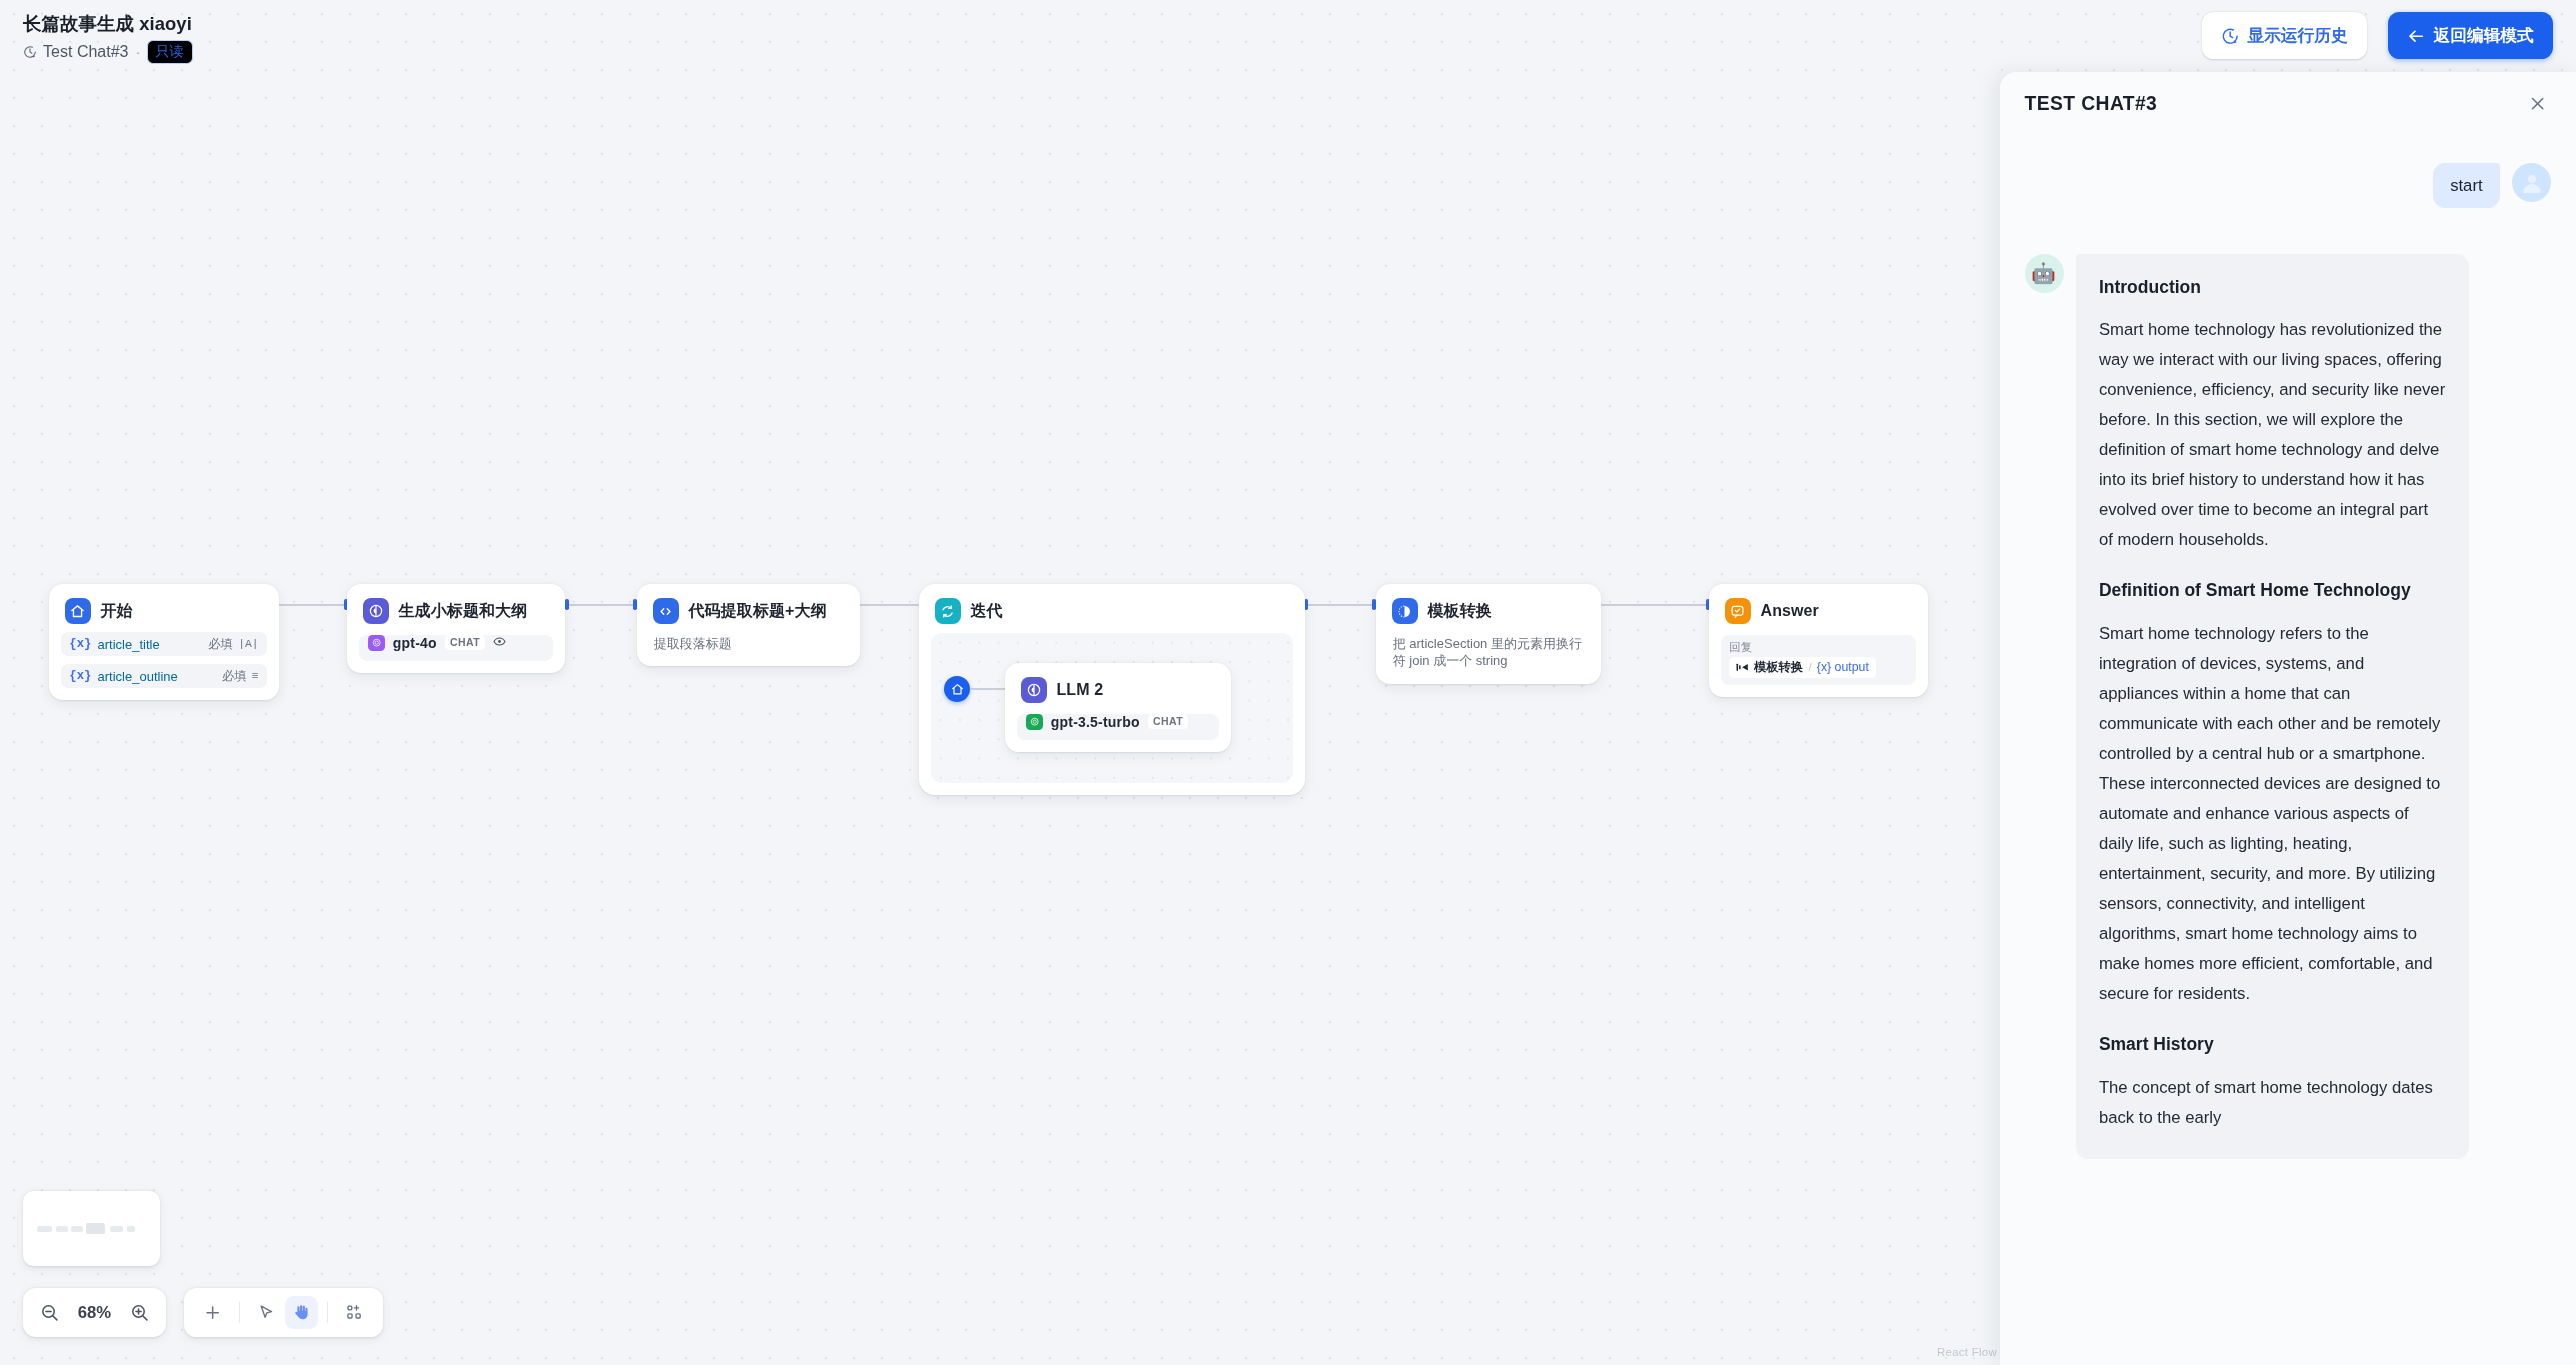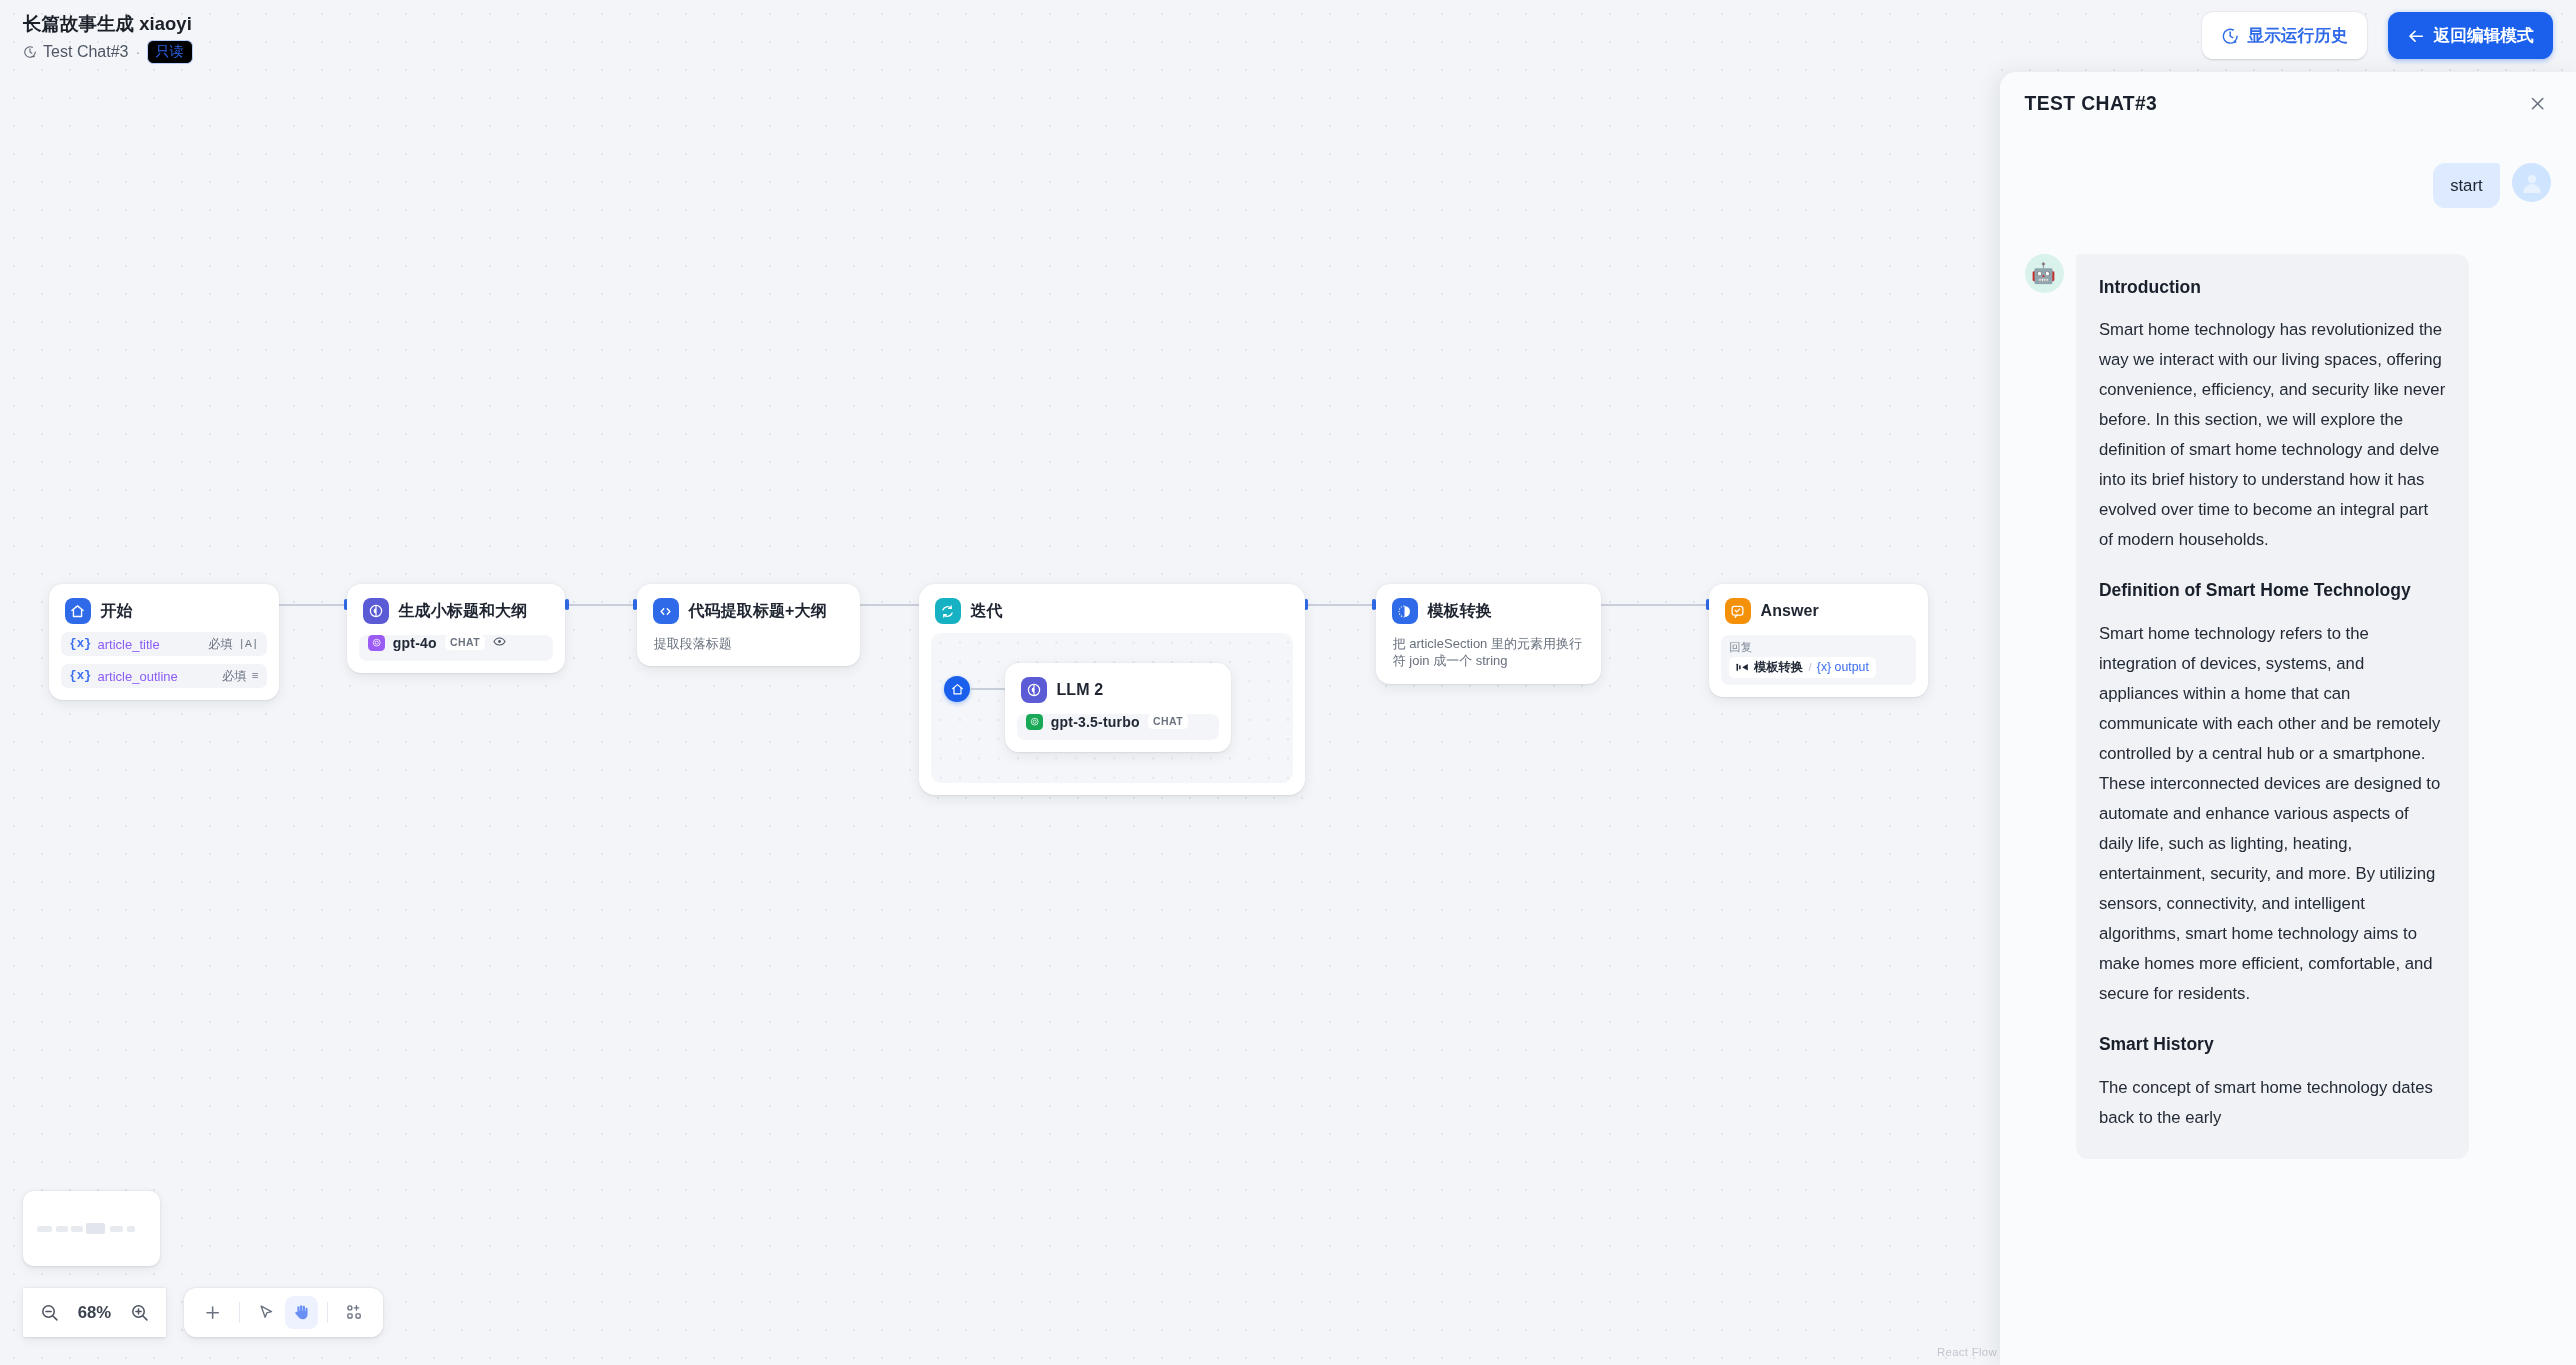--- a/index.html
+++ b/index.html
@@ -76,21 +76,21 @@
   .node-title { font-size: 16px; font-weight: 700; color: #1e2430; letter-spacing: 0.1px; }
   .node-desc { font-size: 13px; color: #68707e; padding: 10.5px 4.4px 1.8px; line-height: 17.5px; }
 
   .field-row {
     display: flex; align-items: center; justify-content: space-between;
     background: #f2f4f8; border-radius: 7px; height: 24px;
     padding: 0 8px; margin-top: 8px;
   }
   .field-left { display: flex; align-items: center; gap: 6.1px; }
   .var-x { color: #3a6cf0; font-size: 12.3px; font-weight: 600; font-family: "Liberation Mono", monospace; }
-  .field-name { font-size: 13px; color: #8b5cf6; }
+  .field-name { font-size: 13px; color: #0369a1; }
   .field-right { display: flex; align-items: center; gap: 5.3px; }
   .field-req { font-size: 12.3px; color: #6b7280; }
   .type-glyph { font-size: 11.4px; color: #6b7280; font-family: "Liberation Mono", monospace; }
 
   .model-chip {
     display: flex; align-items: flex-start; gap: 8px;
     background: #f3f5f8; border-radius: 8px; height: 26px;
     padding: 0 8.8px; margin-top: 10.5px;
   }
   .model-logo { width: 16.7px; height: 16.7px; border-radius: 4.4px; flex: 0 0 16.7px; }
@@ -150,21 +150,21 @@
     overflow: hidden;
   }
   .mini-node { position: absolute; background: #e7eaef; border-radius: 1.8px; height: 6.1px; }
   .mini-view {
     position: absolute; left: 8.8px; top: 10.5px; width: 119px; height: 54px;
     background: #ffffff;
   }
 
   #zoom-group {
     position: absolute; left: 23px; top: 1288px; height: 49px;
-    background: #ffffff; border-radius: 1px;
+    background: #ffffff; border-radius: 13px;
     box-shadow: 0 0.9px 2.6px rgba(16,24,40,.10), 0 3.5px 10.5px rgba(16,24,40,.06);
     display: flex; align-items: center; gap: 3.5px; padding: 0 10.5px;
   }
   .icon-btn {
     width: 32px; height: 32px; border-radius: 8px;
     display: flex; align-items: center; justify-content: center; cursor: pointer;
   }
   #zoom-level { font-size: 16.7px; font-weight: 600; color: #3c4350; min-width: 51px; text-align: center; }
 
   #tool-group {

